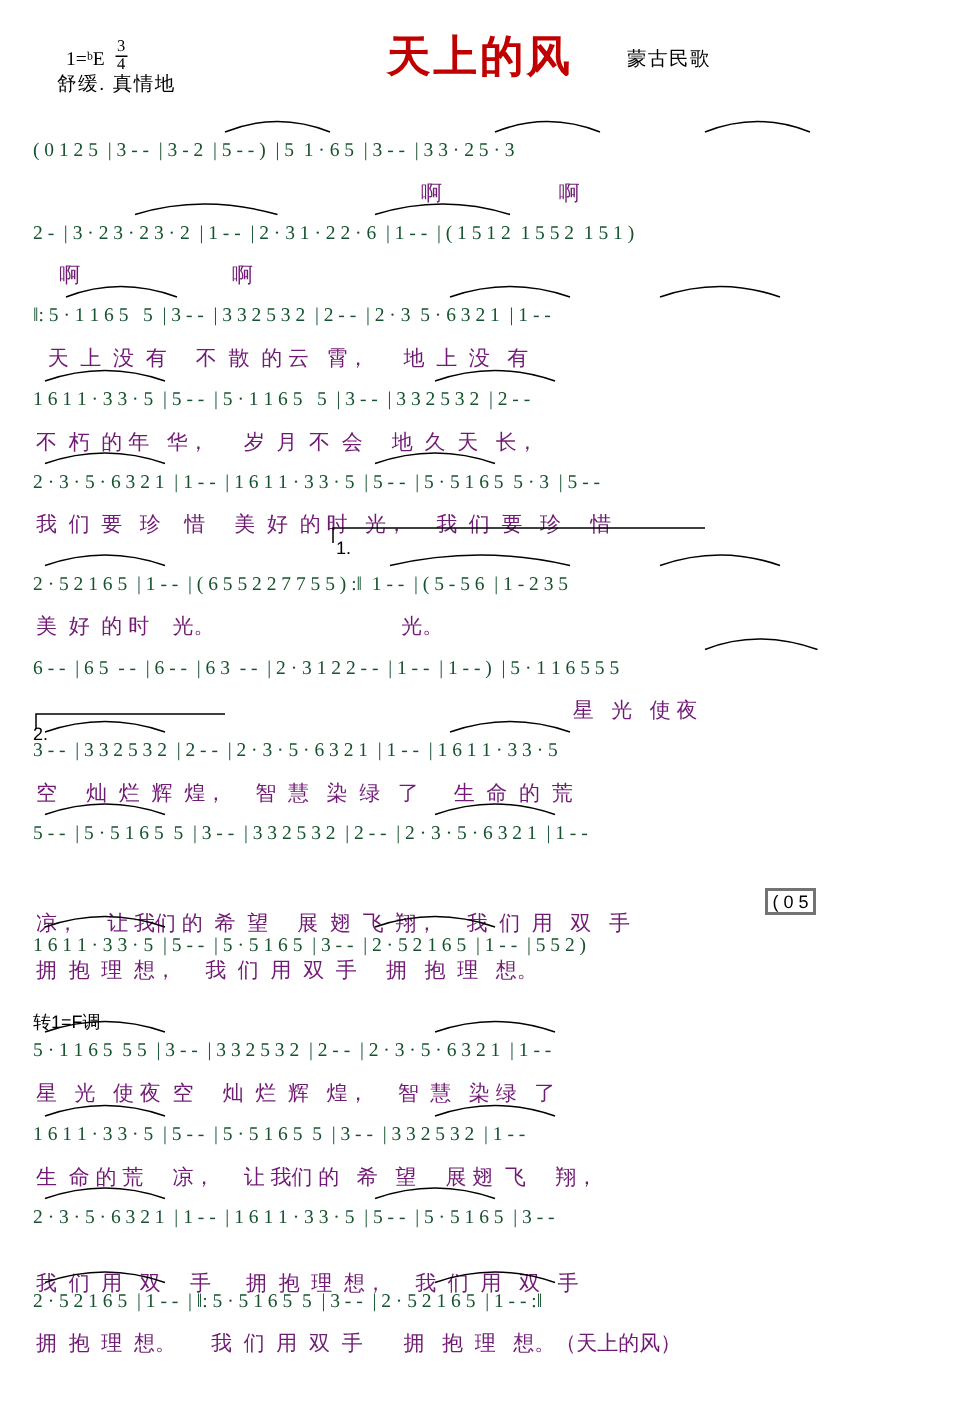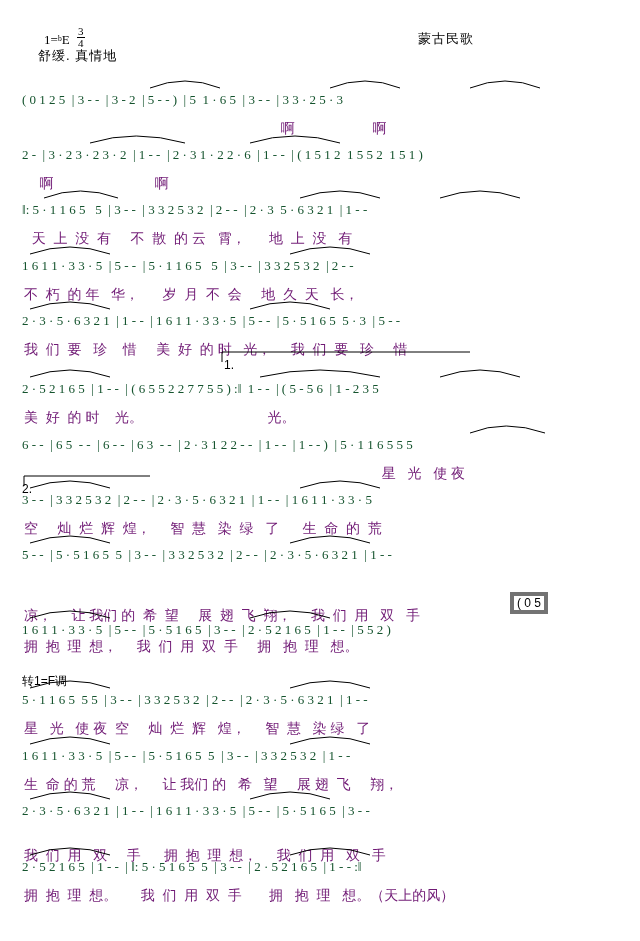--- a/index.html
+++ b/index.html
@@ -58,38 +58,39 @@
     font-size:14px;
     white-space:pre;
     color:#701a75;
   }
   .marker{
     position:absolute;
     font-family:"Liberation Sans", sans-serif;
     font-size:12px;white-space:pre;
   }
   .boxed{
-    border:4px solid #737373;padding:0 3px;
+    border:2px solid #737373;padding:0 3px;
   }
   
   svg.arcs{position:absolute;left:0;top:0;width:640px;height:941px;pointer-events:none;}
 </style>
 </head>
 <body>
 
 <div class="sheet">
 
   <div class="key-sig">
     <span>1=</span><span>ᵇE</span>
     <span class="frac">
       <span class="num">3</span>
       <span class="den">4</span>
     </span>
   </div>
   <div class="tempo">舒缓. 真情地</div>
+  <div class="title">天上的风</div>
   <div class="composer">蒙古民歌</div>
 
   <div class="row" style="top:92px;">
     <div class="notes">( 0 1 2 5  | 3 - -  | 3 - 2  | 5 - - )  | 5  1 · 6 5  | 3 - -  | 3 3 · 2 5 · 3</div>
     <div class="lyrics" style="top:28px;">                                                                  啊                    啊</div>
   </div>
 
   <div class="row" style="top:147px;">
     <div class="notes">2 -  | 3 · 2 3 · 2 3 · 2  | 1 - -  | 2 · 3 1 · 2 2 · 6  | 1 - -  | ( 1 5 1 2  1 5 5 2  1 5 1 )</div>
     <div class="lyrics" style="top:28px;">    啊                          啊</div>

